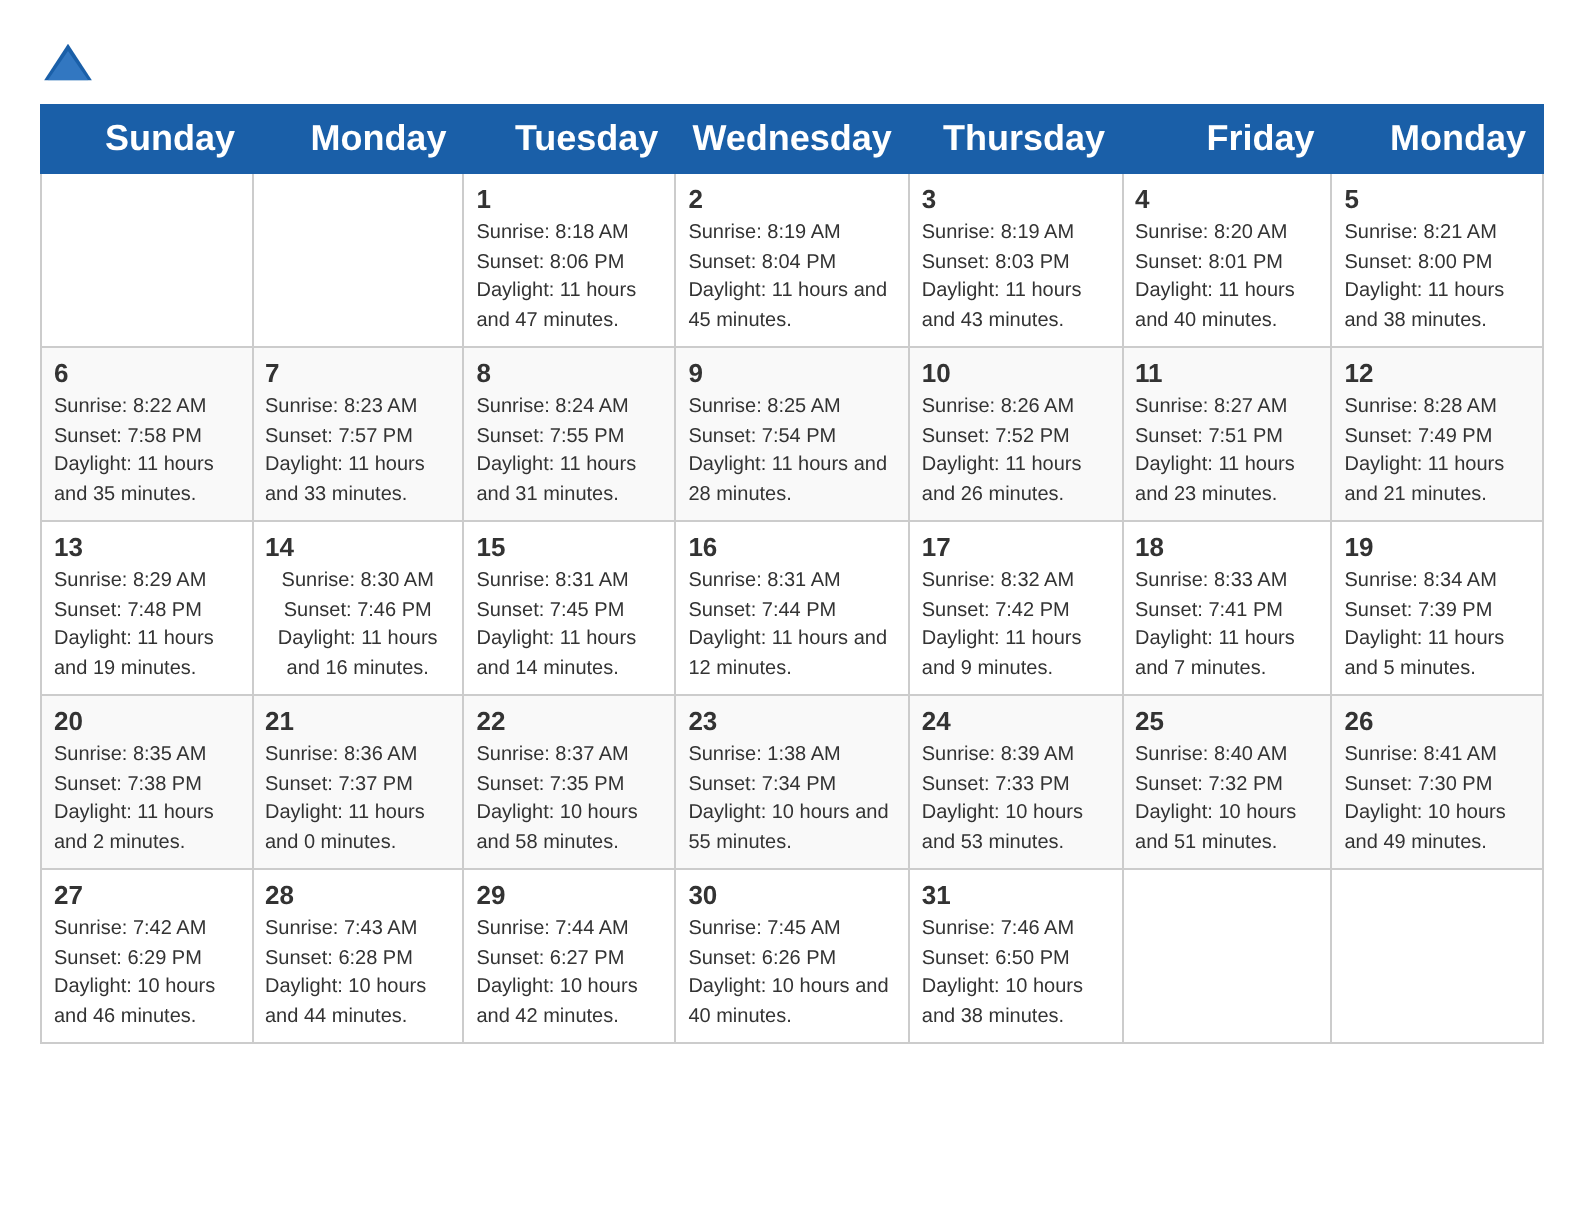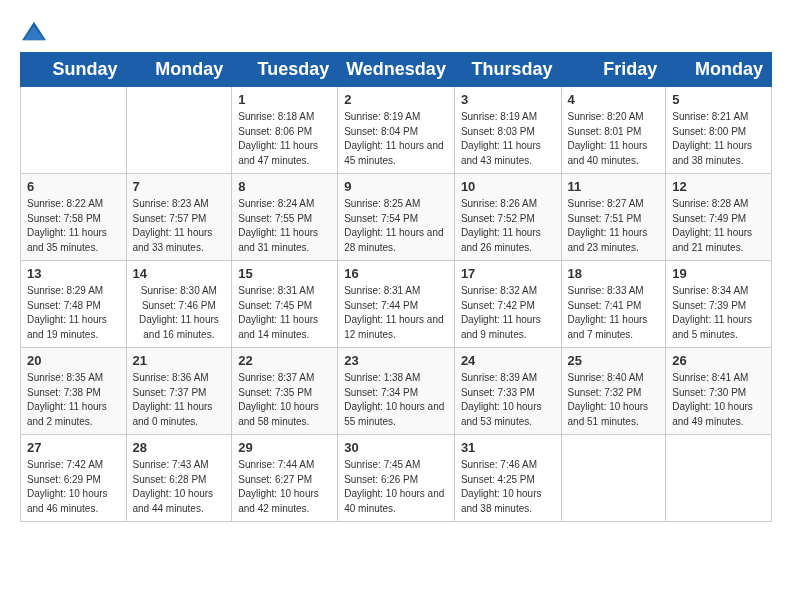--- a/index.html
+++ b/index.html
@@ -299,20 +299,20 @@
         </td>
         <td>
           <span class="day-number">30</span>
           <div class="day-info" style="white-space: pre-line;">Sunrise: 7:45 AM
 Sunset: 6:26 PM
 Daylight: 10 hours and 40 minutes.</div>
         </td>
         <td>
           <span class="day-number">31</span>
           <div class="day-info" style="white-space: pre-line;">Sunrise: 7:46 AM
-Sunset: 4:25 PM
+Sunset: 6:50 PM
 Daylight: 10 hours and 38 minutes.</div>
         </td>
         <td class="empty-cell"></td>
         <td class="empty-cell"></td>
       </tr>
     </tbody>
 </table>
 
 </body></html>

